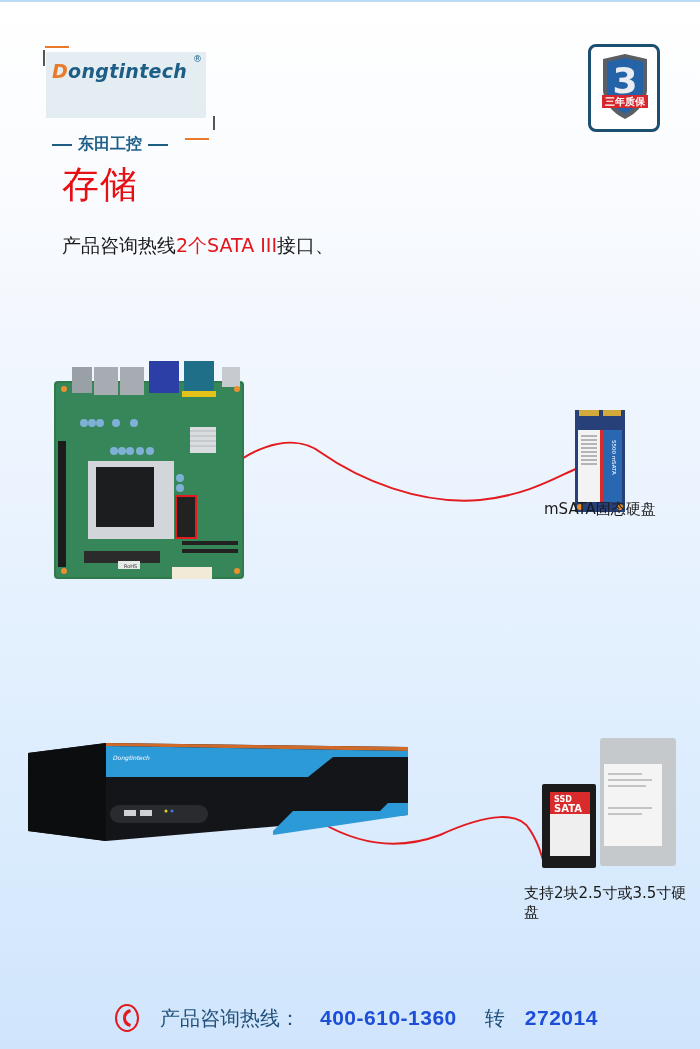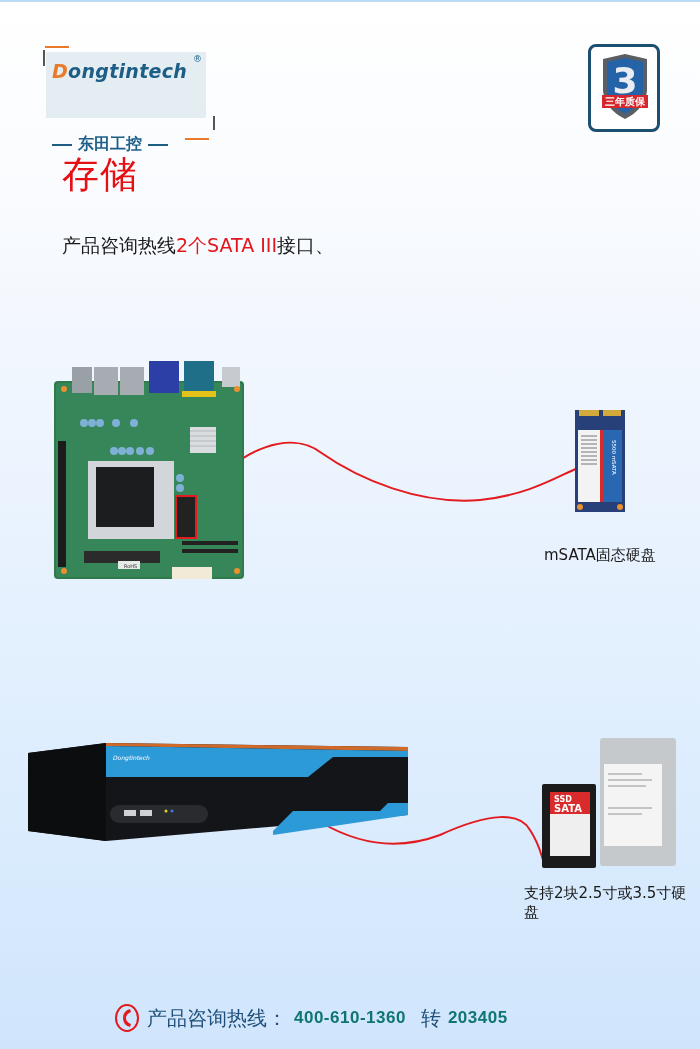--- a/index.html
+++ b/index.html
@@ -22,40 +22,40 @@
   .logo .brand .d { color: #e87a2a; }
   .logo .reg { position: absolute; left: 153px; top: 12px; font-size: 9px; color: #1d5d86; }
   .logo .cn { position: absolute; left: 12px; top: 48px; width: 145px; display: flex; align-items: center; justify-content: flex-start; gap: 6px; color: #1d5d86; font-weight: bold; font-size: 16px; margin-top: 44px; }
   .logo .cn .dash { width: 20px; height: 2px; background: #1d5d86; }
 
   
   .warranty { position: absolute; left: 588px; top: 44px; width: 72px; height: 88px; border: 3px solid #1d4f73; border-radius: 8px; background: #fff; }
   .shield { position: absolute; left: 8px; top: 6px; width: 52px; height: 68px; }
 
   
-  .title { position: absolute; left: 62px; top: 150px; font-size: 37px; color: #e50f14; font-weight: normal; letter-spacing: 1px; }
+  .title { position: absolute; left: 62px; top: 160px; font-size: 37px; color: #e50f14; font-weight: normal; letter-spacing: 1px; }
   .desc { position: absolute; left: 62px; top: 228px; font-size: 19px; color: #1a1a1a; line-height: 34px; }
   .red { color: #e5161b; text-align: center; }
 
   
   .mb { position: absolute; left: 54px; top: 361px; width: 190px; height: 218px; }
   .caption { position: absolute; font-size: 15px; color: #1a1a1a; }
 
   
   .msata { position: absolute; left: 575px; top: 410px; width: 50px; height: 102px; }
 
   
   .chassis { position: absolute; left: 28px; top: 743px; width: 380px; height: 100px; }
 
   
   .drives { position: absolute; left: 542px; top: 738px; width: 138px; height: 132px; }
 
-  .hotline { position: absolute; left: 114px; top: 1003px; display: flex; align-items: center; gap: 7px; }
+  .hotline { position: absolute; left: 114px; top: 1003px; display: flex; align-items: center; gap: 20px; }
   .hotline .label { font-size: 20px; color: #1f4f7a; }
-  .hotline .num { font-size: 17px; font-weight: bold; color: #0f766e; letter-spacing: 0.5px; font-family: "Liberation Sans", sans-serif; }
+  .hotline .num { font-size: 21px; font-weight: bold; color: #1d4ed8; letter-spacing: 0.5px; font-family: "Liberation Sans", sans-serif; }
   .phone-icon { width: 26px; height: 30px; }
 </style>
 </head>
 <body>
 
 <div class="top-stripe"></div>
 
 <div class="logo">
   <div class="corner-tl-h"></div>
   <div class="corner-tl-v"></div>
@@ -168,21 +168,21 @@
       <line x1="6" y1="46" x2="22" y2="46"></line>
       <line x1="6" y1="50" x2="22" y2="50"></line>
       <line x1="6" y1="54" x2="22" y2="54"></line>
   </g>
   <text x="37" y="30" font-size="5.5" fill="#fff" transform="rotate(90 37 30)">S500 mSATA</text>
   <g fill="#e8912e">
       <circle cx="5" cy="97" r="3"></circle>
       <circle cx="45" cy="97" r="3"></circle>
     </g>
 </svg>
-<div class="caption" style="left:544px;top:546px">mSATA固态硬盘</div>
+<div class="caption" style="left:544px;top:500px">mSATA固态硬盘</div>
 
 <svg class="chassis" viewBox="0 0 380 100">
   <polygon points="0,10 78,0 380,4 380,72 78,98 0,88" fill="#141518"></polygon>
   <polygon points="0,10 78,0 78,98 0,88" fill="#0c0d0f"></polygon>
   <polygon points="78,0 380,4 380,8 78,3" fill="#d06a2a"></polygon>
   <polygon points="78,3 380,8 380,14 305,14 280,34 78,34" fill="#2d9ad8"></polygon>
   <polygon points="245,88 265,68 352,68 360,60 380,60 380,72 245,92" fill="#2d9ad8"></polygon>
   <text x="85" y="17" font-size="6" fill="#fff" font-style="italic">Dongtintech</text>
   <rect x="82" y="62" width="98" height="18" rx="9" fill="#2a2b2e"></rect>
   <rect x="96" y="67" width="12" height="6" fill="#cfd2d5"></rect>
@@ -210,14 +210,14 @@
 <div class="caption" style="left:524px;top:884px">支持2块2.5寸或3.5寸硬盘</div>
 
 <div class="hotline">
   <svg class="phone-icon" viewBox="0 0 26 30">
     <ellipse cx="13" cy="15" rx="11" ry="13" fill="none" stroke="#e31b1f" stroke-width="2"></ellipse>
     <path d="M16 6 Q9 8 9 15 Q9 22 16 24 L17 21 Q12 19 12 15 Q12 11 17 9 Z" fill="#e31b1f"></path>
   </svg>
   <span class="label">产品咨询热线：</span>
   <span class="num">400-610-1360</span>
   <span class="label" style="margin-left:8px">转</span>
-  <span class="num">203405</span>
+  <span class="num">272014</span>
 </div>
 
 </body></html>

